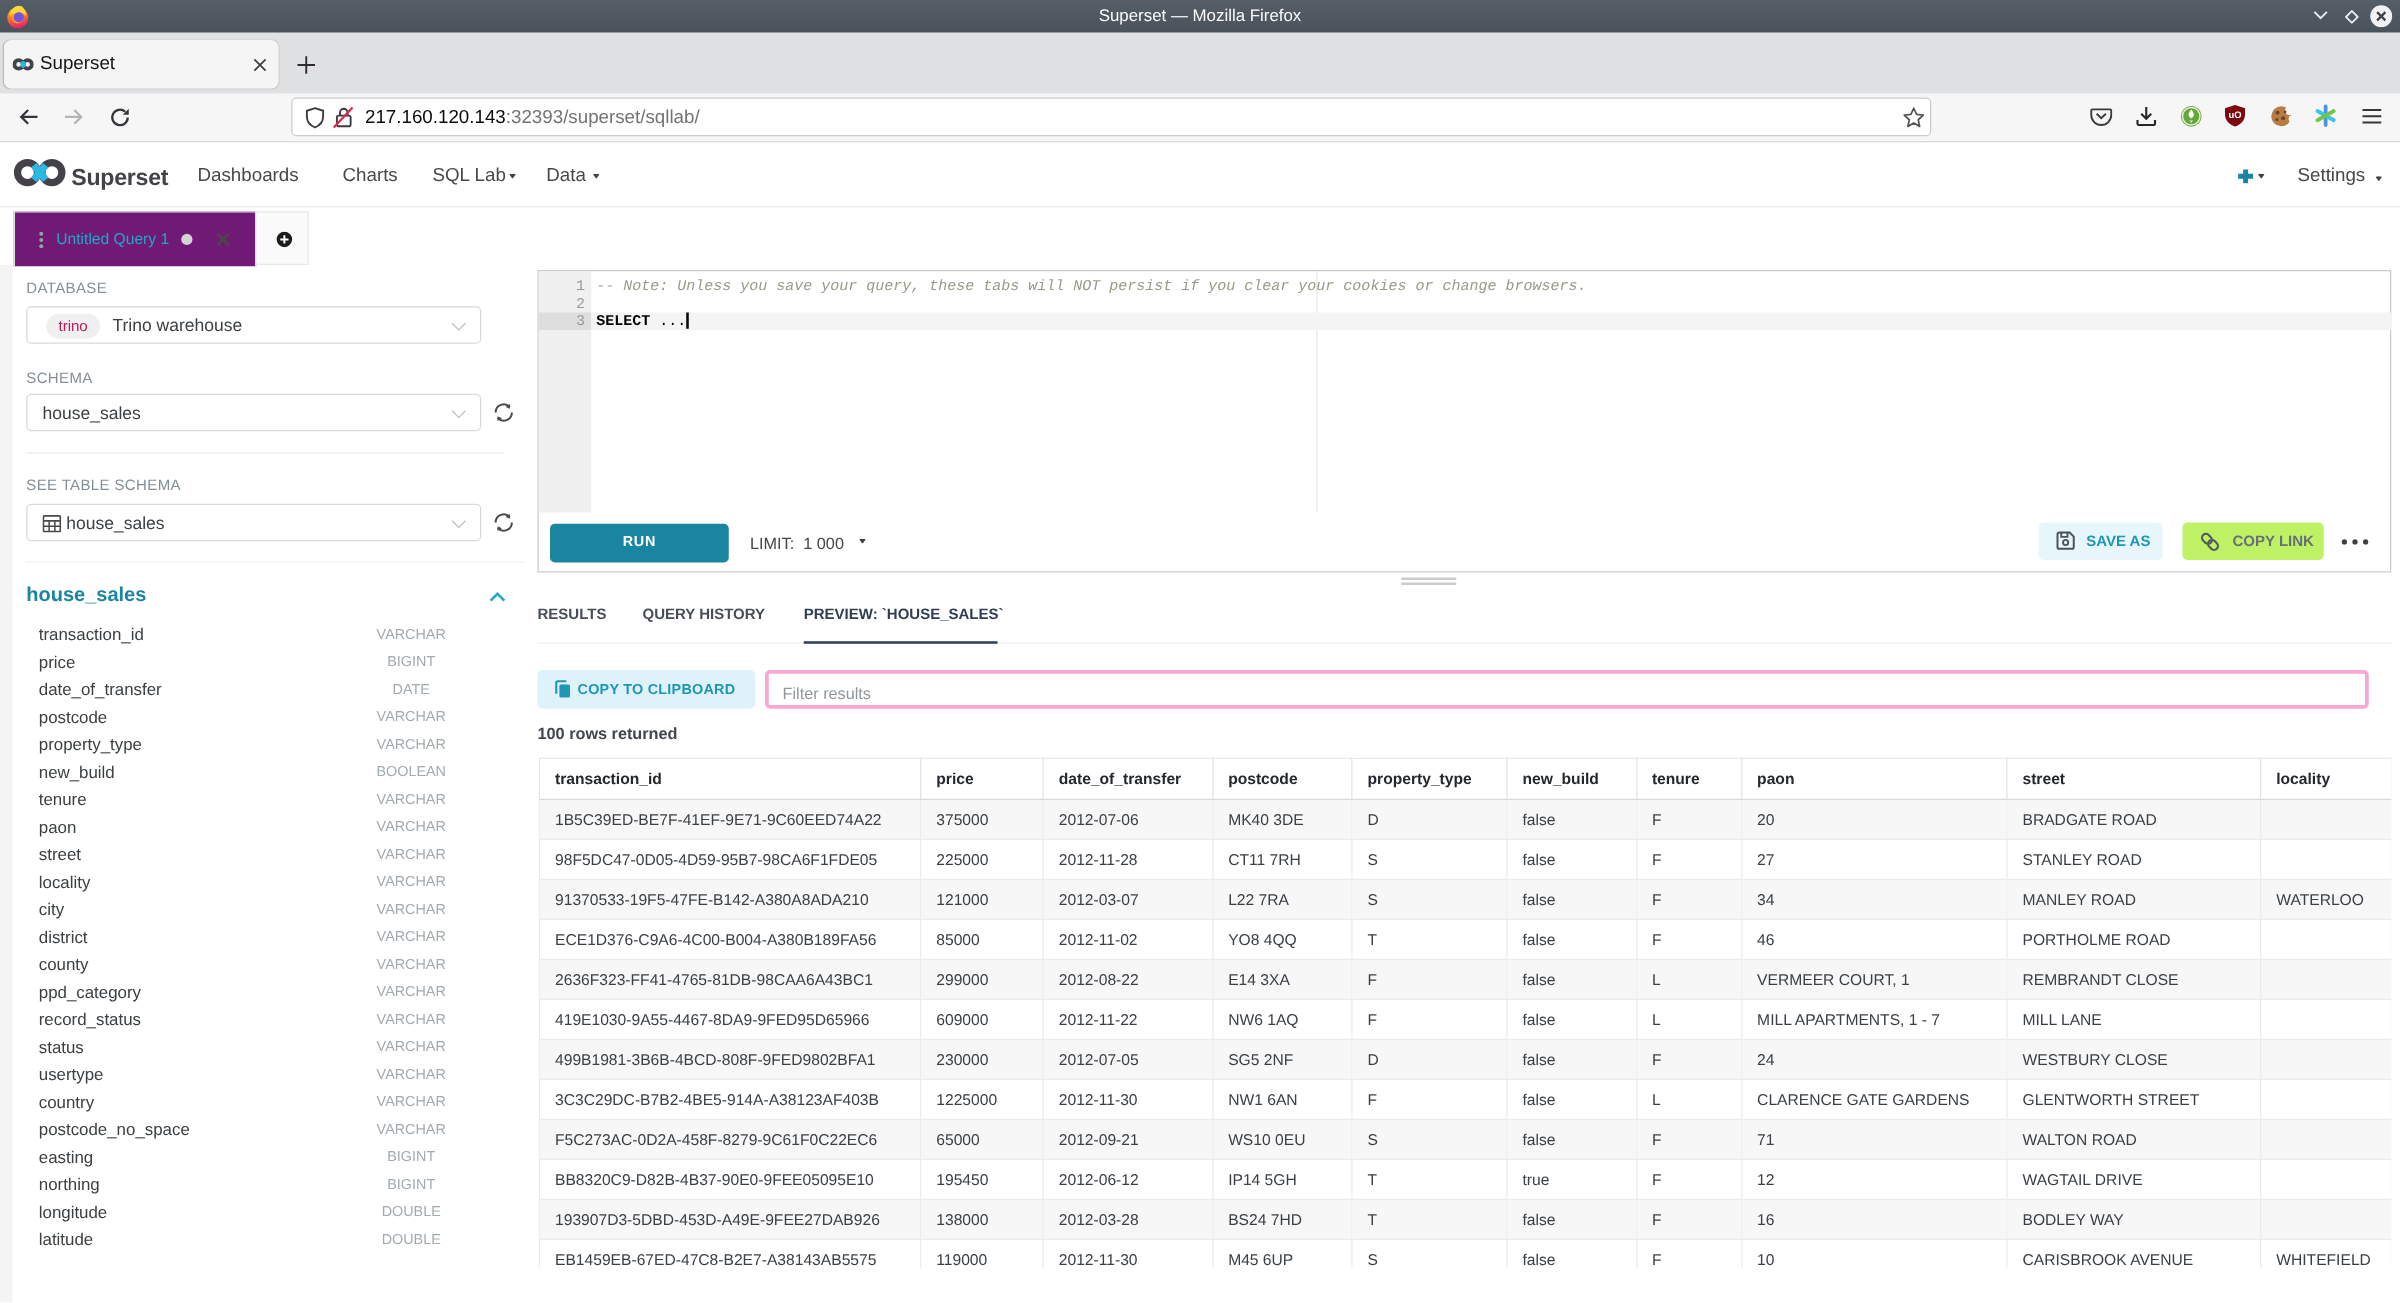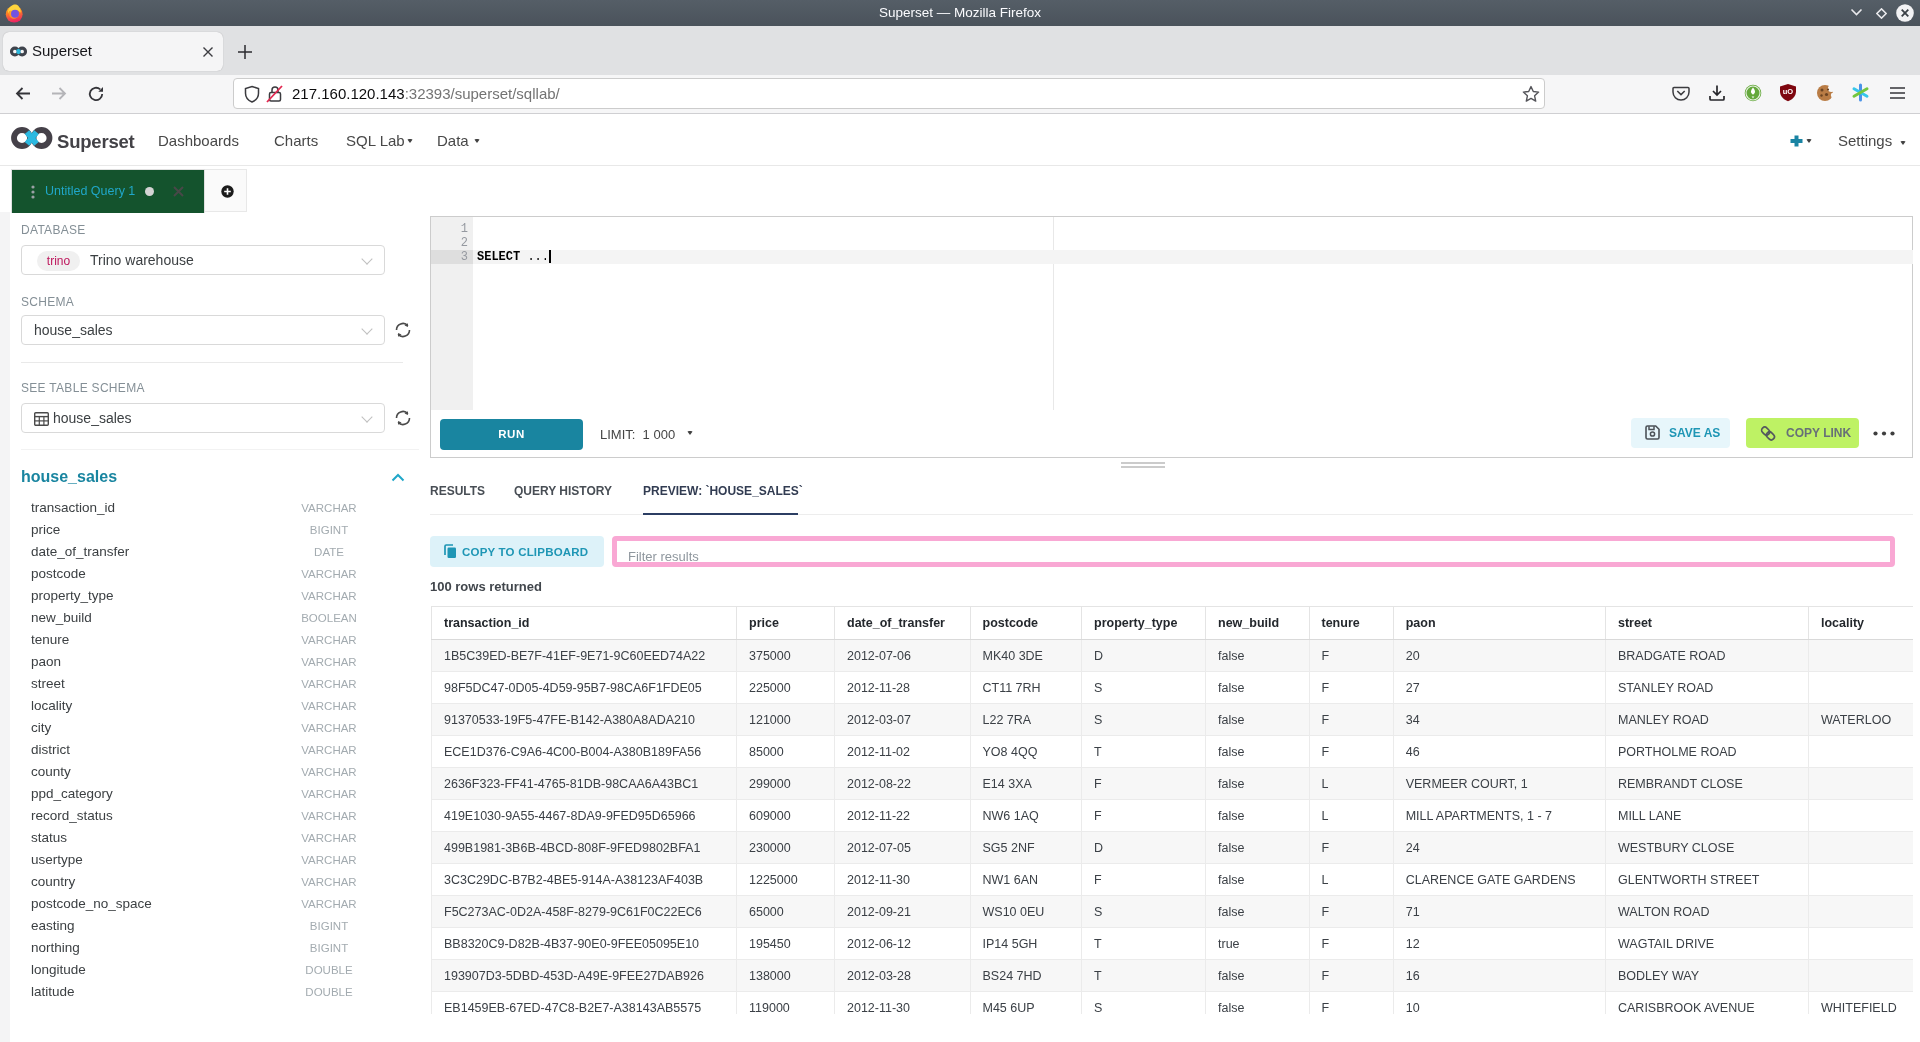--- a/index.html
+++ b/index.html
@@ -13,21 +13,21 @@
 #ff-tab .tabtitle { left:29px; top:10px; font-size:15px; color:#16161a; }
 #urlbar { left:0; top:75px; width:1920px; height:39px; background:#f6f6f7; border-bottom:1px solid #cfcfd2; }
 #urlfield { left:233px; top:3px; width:1312px; height:31px; background:#fff; border:1px solid #ccc; border-radius:4px; }
 #urltext { left:58px; top:6px; font-size:15px; color:#0c0c0d; white-space:pre; }
 #urltext span { color:#737373; }
 #snav { left:0; top:114px; width:1920px; height:52px; background:#fff; border-bottom:1px solid #e8e8e8; }
 #snav .wordmark { left:57px; top:17px; font-size:18.5px; font-weight:bold; color:#434247; letter-spacing:-0.2px; }
 .navlink { top:18px; font-size:15px; color:#484848; }
 .caret { width:0; height:0; border-left:3px solid transparent; border-right:3px solid transparent; border-top:4.5px solid #424242; border-radius:2px; }
 #qtabrow { left:0; top:166px; width:1920px; height:46px; background:#fff; }
-#qtab { left:11px; top:3px; width:194px; height:44px; background:#14532d; border:1px solid #e0e0e0; border-bottom:none; }
+#qtab { left:11px; top:3px; width:194px; height:44px; background:#701a75; border:1px solid #e0e0e0; border-bottom:none; }
 #qtab .qlabel { left:33px; top:14px; font-size:12.5px; color:#20a7c9; }
 #plustab { left:205px; top:3px; width:42px; height:43px; background:#fafafa; border:1px solid #e8e8e8; border-left:none; }
 .flabel { font-size:12px; color:#848f96; letter-spacing:0.3px; }
 .sel { width:364px; height:30px; border:1px solid #d9d9d9; border-radius:4px; background:#fff; }
 .sel .seltext { font-size:14px; color:#3c4043; }
 .chev { width:8px; height:8px; border-right:1.5px solid #bfbfbf; border-bottom:1.5px solid #bfbfbf; transform:rotate(45deg); }
 .coln { font-size:13.5px; color:#3c4043; }
 .colt { font-size:11.5px; color:#a3abb0; text-align:center; }
 #editorbox { left:430px; top:216px; width:1483px; height:242px; border:1px solid #ccc; background:#fff; font-family:"Liberation Mono",monospace; }
 #gutter { left:0; top:0; width:42px; height:193px; background:#f0f0f0; }
@@ -39,21 +39,21 @@
 #limit { left:169px; top:210px; font-family:"Liberation Sans",sans-serif; font-size:13px; color:#454545; }
 #saveas { left:1200px; top:201px; width:99px; height:30px; background:#e7f6fb; border-radius:4px; }
 #saveas span { position:absolute; left:38px; top:8px; font-family:"Liberation Sans",sans-serif; font-size:12px; font-weight:bold; color:#1e96b5;text-align:center; }
 #copylink { left:1315px; top:201px; width:113px; height:30px; background:#bef264; border-radius:4px; }
 #copylink span { position:absolute; left:40px; top:8px; font-family:"Liberation Sans",sans-serif; font-size:12px; font-weight:bold; color:#677077; }
 .stab { top:484px; font-size:12px; font-weight:600; color:#484e55; letter-spacing:0; }
 #tabline { left:430px; top:514px; width:1483px; height:1px; background:#ededed; }
 #inkbar { left:643px; top:513px; width:155px; height:2px; background:#2c3e63; }
 #copybtn { left:430px; top:536px; width:174px; height:31px; background:#ddf2f9; border-radius:4px; }
 #copybtn span { position:absolute; left:32px; top:10px; font-size:11.5px; font-weight:bold; color:#1e96b5; letter-spacing:0.2px; }
-#filterbox { left:612px; top:536px; width:1283px; height:31px; border:5px solid #f9a8d4; border-radius:4px; background:#fff; }
+#filterbox { left:612px; top:536px; width:1283px; height:31px; border:3px solid #f9a8d4; border-radius:4px; background:#fff; }
 #filterbox span { position:absolute; left:11px; top:8px; font-size:13px; color:#8f979e; }
 #rowsret { left:430px; top:579px; font-size:13px; font-weight:600; color:#41464c; }
 #rtable { left:431px; top:606px; width:1482px; height:408px; overflow:hidden; font-size:12.5px; color:#3b4046; }
 #rtable table { border-collapse:collapse; table-layout:fixed; width:1482px; }
 #rtable th { font-weight:bold; color:#24282d; text-align:left; height:33px; border:1px solid #e4e4e4; border-bottom:1px solid #d9d9d9; padding:0 0 0 12px; font-size:12.5px; }
 #rtable td { height:32px; border:1px solid #ebebeb; padding:0 0 0 12px; white-space:nowrap; overflow:hidden; }
 #rtable tr.odd td { background:#f7f7f7; }
 </style>
 </head>
 <body>
@@ -300,20 +300,21 @@
 </div>
 <div class="abs" id="editorbox">
 <div class="abs" id="gutter">
       <div class="gnum" style="top:5px;">1</div>
       <div class="gnum" style="top:19px;">2</div>
       <div class="abs" style="left:0; top:33px; width:42px; height:14px; background:#dedede;"></div>
       <div class="gnum" style="top:33px;">3</div>
     </div>
 <div class="abs" id="ruler"></div>
 <div class="abs" id="activeline"></div>
+<div class="codeline" style="top:5px; color:#999988; font-style:italic;">-- Note: Unless you save your query, these tabs will NOT persist if you clear your cookies or change browsers.</div>
 <div class="codeline" style="top:33px;"><b>SELECT</b> ...</div>
 <div class="abs" style="left:118px; top:33px; width:1.5px; height:13px; background:#000;"></div>
 <div class="abs" id="runbtn">RUN</div>
 <div class="abs" id="limit">LIMIT:&nbsp;&nbsp;1 000</div>
 <div class="abs caret" style="left:256px; top:214px; border-left-width:3.5px; border-right-width:3.5px; border-top-width:4.5px;"></div>
 <div class="abs" id="saveas">
       <svg class="abs" style="left:13px; top:6px;" width="17" height="17" viewBox="0 0 17 17">
         <path d="M2 3.5 a1.5 1.5 0 0 1 1.5-1.5 h8.2 L15 5.3 V13.5 a1.5 1.5 0 0 1 -1.5 1.5 h-10 a1.5 1.5 0 0 1 -1.5 -1.5 z" fill="none" stroke="#4c5258" stroke-width="1.6"></path>
         <circle cx="8.5" cy="10" r="2.1" fill="none" stroke="#4c5258" stroke-width="1.5"></circle>
         <path d="M5 2.2 V5.5 h5 V2.2" fill="none" stroke="#4c5258" stroke-width="1.5"></path>

